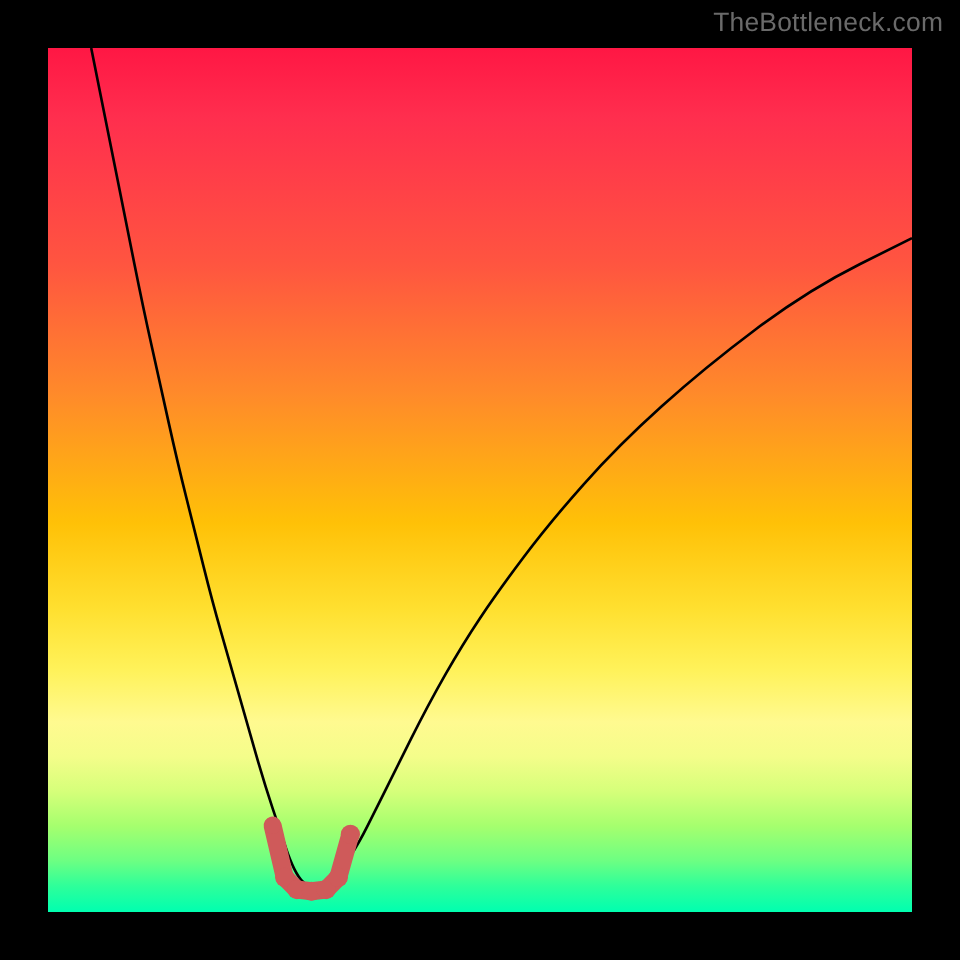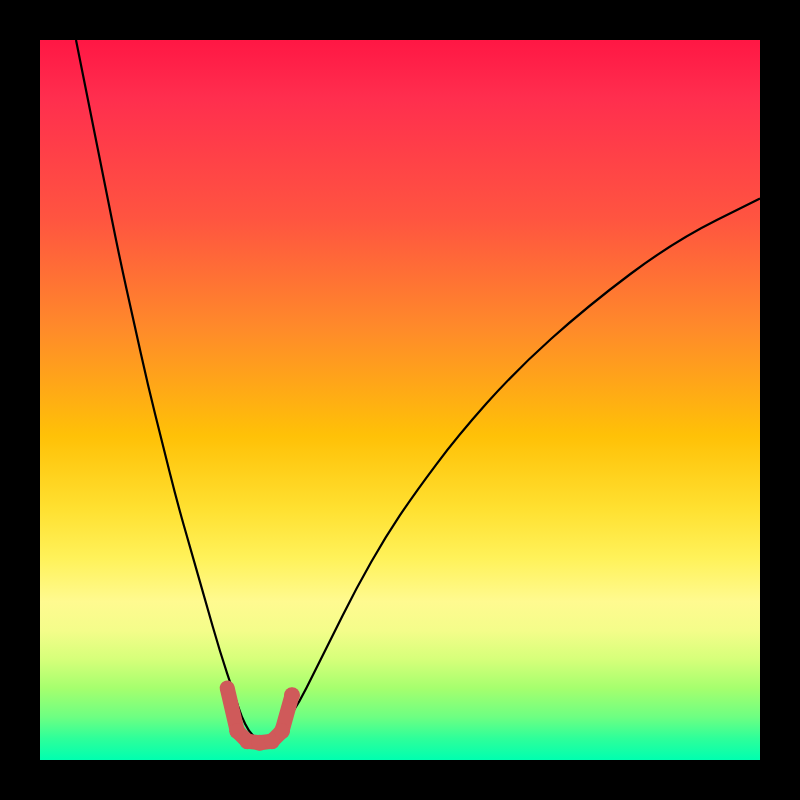--- a/index.html
+++ b/index.html
@@ -59,20 +59,21 @@
     top: 0;
     width: 720px;
     height: 720px;
     overflow: visible;
   }
 </style>
 </head>
 <body>
 
 <div class="frame">
+  <div class="watermark">TheBottleneck.com</div>
 
   <div class="plot-area">
     <svg class="curves" viewBox="0 0 720 720">
       <path id="curve-path" fill="none" stroke="#000" stroke-width="2.2" d="M 36.0 0.0 Q 36.0 0.0 43.2 36.0 Q 50.4 72.0 57.6 108.0 Q 64.8 144.0 72.0 180.0 Q 79.2 216.0 86.4 248.4 Q 93.6 280.8 100.8 313.2 Q 108.0 345.6 115.2 374.4 Q 122.4 403.2 129.6 432.0 Q 136.8 460.8 144.0 486.0 Q 151.2 511.2 158.4 536.4 Q 165.6 561.6 172.8 586.8 Q 180.0 612.0 187.2 633.6 Q 194.4 655.2 198.0 666.0 Q 201.6 676.8 205.2 684.0 Q 208.8 691.2 212.4 694.8 Q 216.0 698.4 219.6 700.2 Q 223.2 702.0 226.8 700.2 Q 230.4 698.4 234.0 694.8 Q 237.6 691.2 241.2 687.6 Q 244.8 684.0 252.0 673.2 Q 259.2 662.4 266.4 648.0 Q 273.6 633.6 280.8 619.2 Q 288.0 604.8 302.4 576.0 Q 316.8 547.2 331.2 522.0 Q 345.6 496.8 360.0 475.2 Q 374.4 453.6 396.0 424.8 Q 417.6 396.0 446.4 363.6 Q 475.2 331.2 511.2 298.8 Q 547.2 266.4 590.4 234.0 Q 633.6 201.6 676.8 180.0 T 720.0 158.4"></path>
       <g id="markers">
           <line x1="187.20000000000002" y1="648" x2="197.27999999999997" y2="691.2" stroke="#cf5a5a" stroke-width="15" stroke-linecap="round"></line>
           <line x1="197.27999999999997" y1="691.2" x2="207.36" y2="701.28" stroke="#cf5a5a" stroke-width="15" stroke-linecap="round"></line>
           <line x1="207.36" y1="701.28" x2="219.6" y2="702.72" stroke="#cf5a5a" stroke-width="15" stroke-linecap="round"></line>
           <line x1="219.6" y1="702.72" x2="231.84" y2="701.28" stroke="#cf5a5a" stroke-width="15" stroke-linecap="round"></line>
           <line x1="231.84" y1="701.28" x2="241.92000000000002" y2="691.2" stroke="#cf5a5a" stroke-width="15" stroke-linecap="round"></line>

